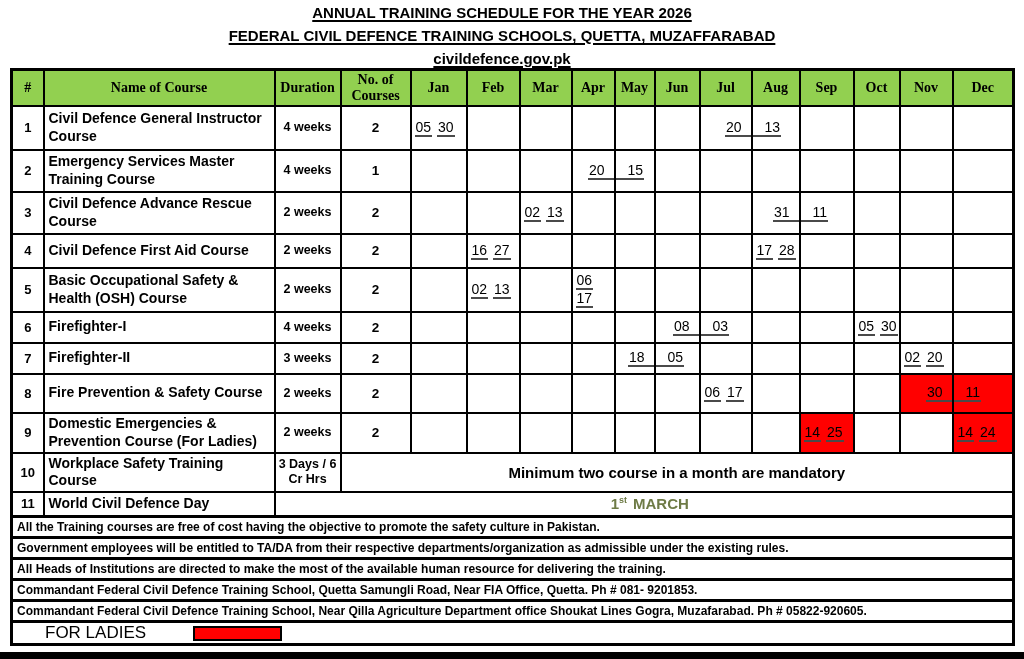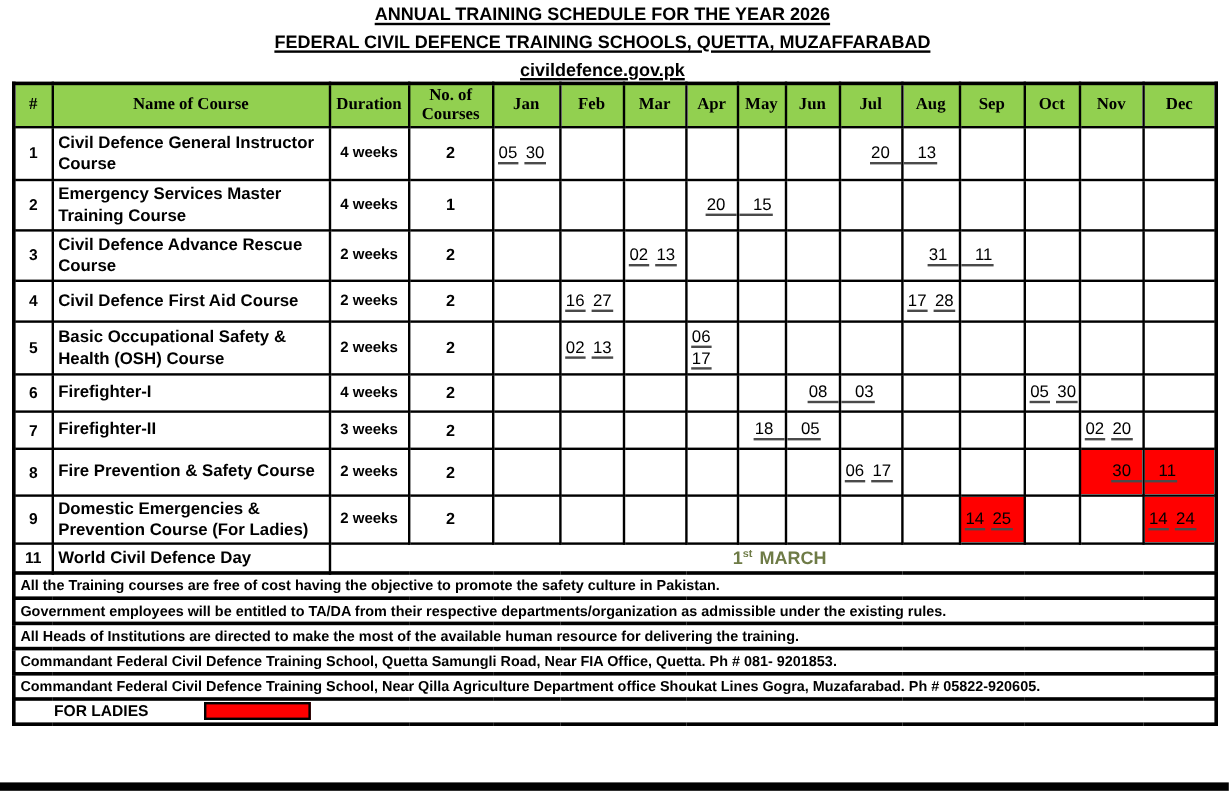--- a/index.html
+++ b/index.html
@@ -35,21 +35,21 @@
   .dt:last-child{margin-right:0;}
   td.mcell.right .dt{padding-right:9px;margin-right:0;}
   td.mcell.spill .dt:first-child{padding-left:12px;}
   td.merged{text-align:center;font-weight:bold;font-size:15px;}
   td.march{text-align:center;font-weight:bold;font-size:15px;color:var(--olive,#6E7B46);padding-left:12px;}
   td.march sup{font-size:9px;}
   td.march .ml{margin-left:6px;}
   #notes-body tr{height:19px;}
   td.note{border:3px solid #000;font-weight:bold;font-size:12px;text-align:left;padding:2px 4px;}
   td.legend{padding-left:32px;}
-  .ll{font-weight:bold;font-size:13px;text-align:center;}
+  .ll{font-weight:normal;font-size:17px;text-align:center;}
   .swatch{
     display:inline-block;width:85px;height:11px;margin-left:42px;vertical-align:middle;
     background:var(--red,#FF0000);border:2px solid #000;
   }
   .bottom-bar{position:absolute;left:0;top:652px;width:1024px;height:7px;background:#000;}
 </style>
 </head>
 <body>
 
 <div class="titles">
@@ -255,20 +255,26 @@
         <td class="mcell"></td>
         <td class="mcell"></td>
         <td class="mcell"></td>
         <td class="mcell left red"><span class="dt">14</span><span class="dt">25</span></td>
         <td class="mcell"></td>
         <td class="mcell"></td>
         <td class="mcell left red"><span class="dt">14</span><span class="dt">24</span></td>
       </tr>
     </tbody>
   <tbody>
+    <tr style="height:33px">
+      <td class="c num">10</td>
+      <td class="name">Workplace Safety Training Course</td>
+      <td class="c dur">3 Days / 6 Cr Hrs</td>
+      <td class="merged" colspan="13">Minimum two course in a month are mandatory</td>
+    </tr>
     <tr style="height:25px">
       <td class="c num">11</td>
       <td class="name">World Civil Defence Day</td>
       <td class="march" colspan="14">
         <span>1</span><sup>st</sup><span class="ml">MARCH</span>
       </td>
     </tr>
   </tbody>
   <tbody id="notes-body">
       <tr>

